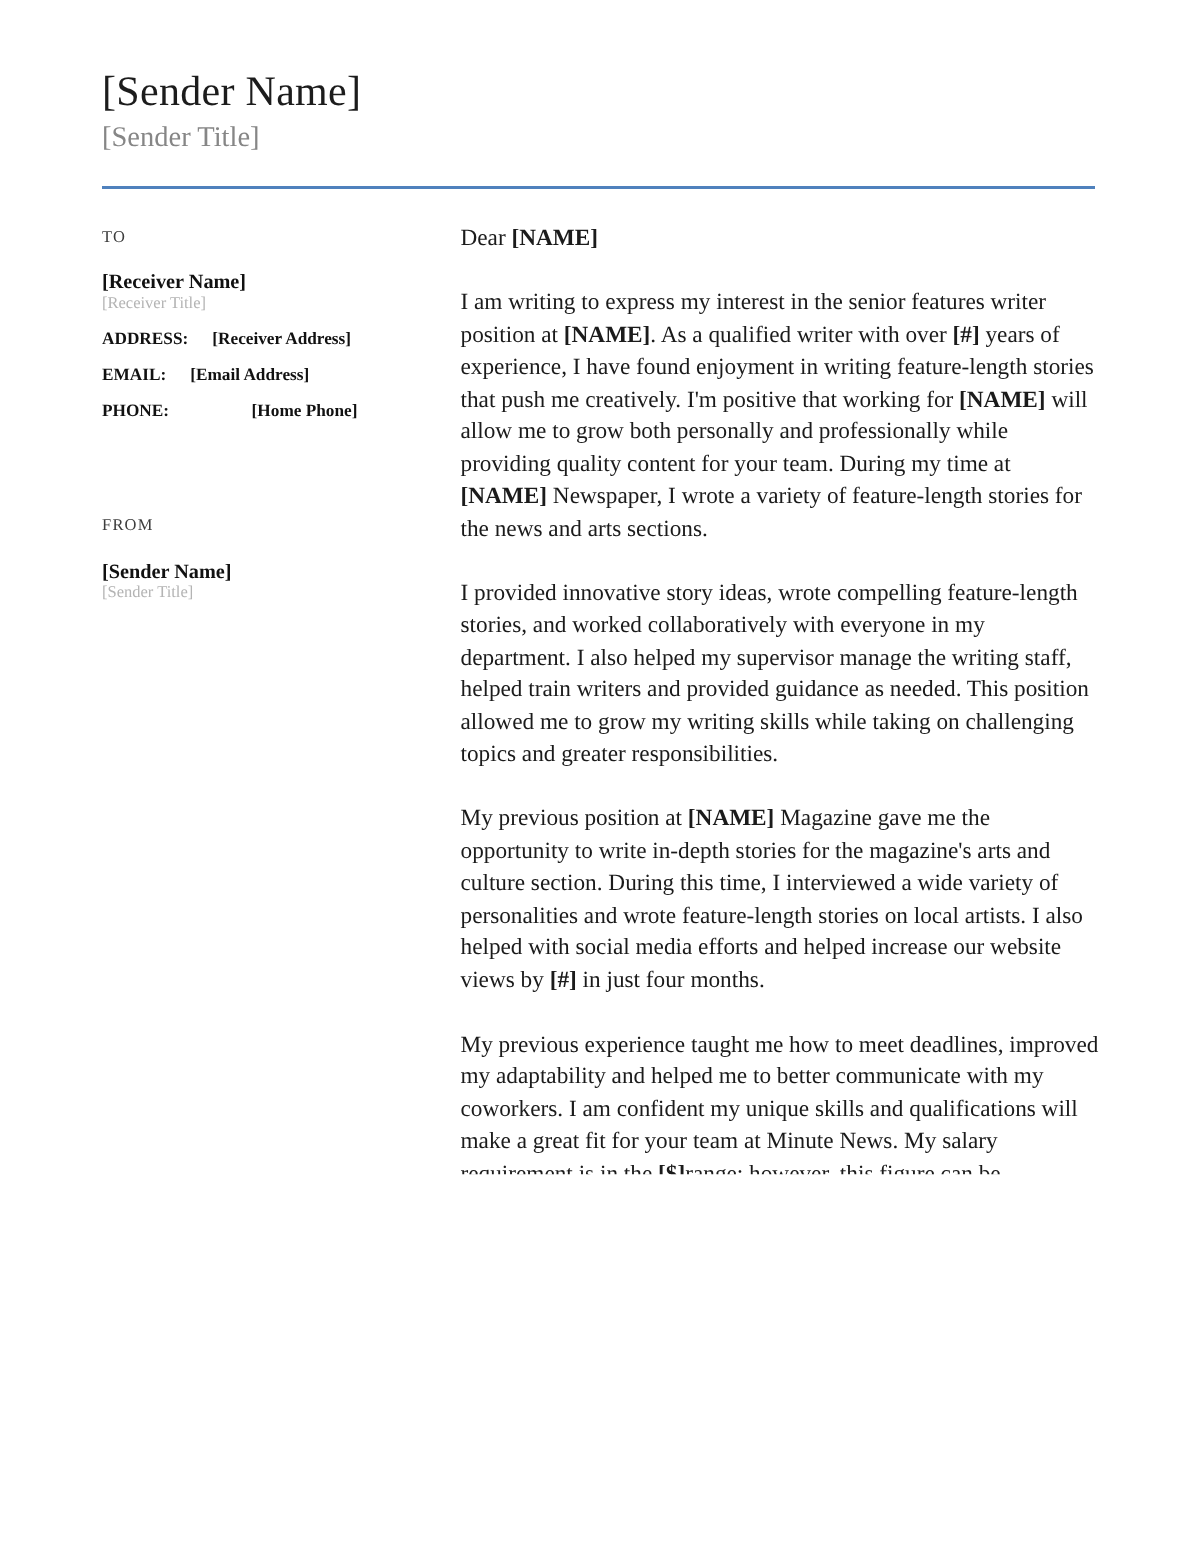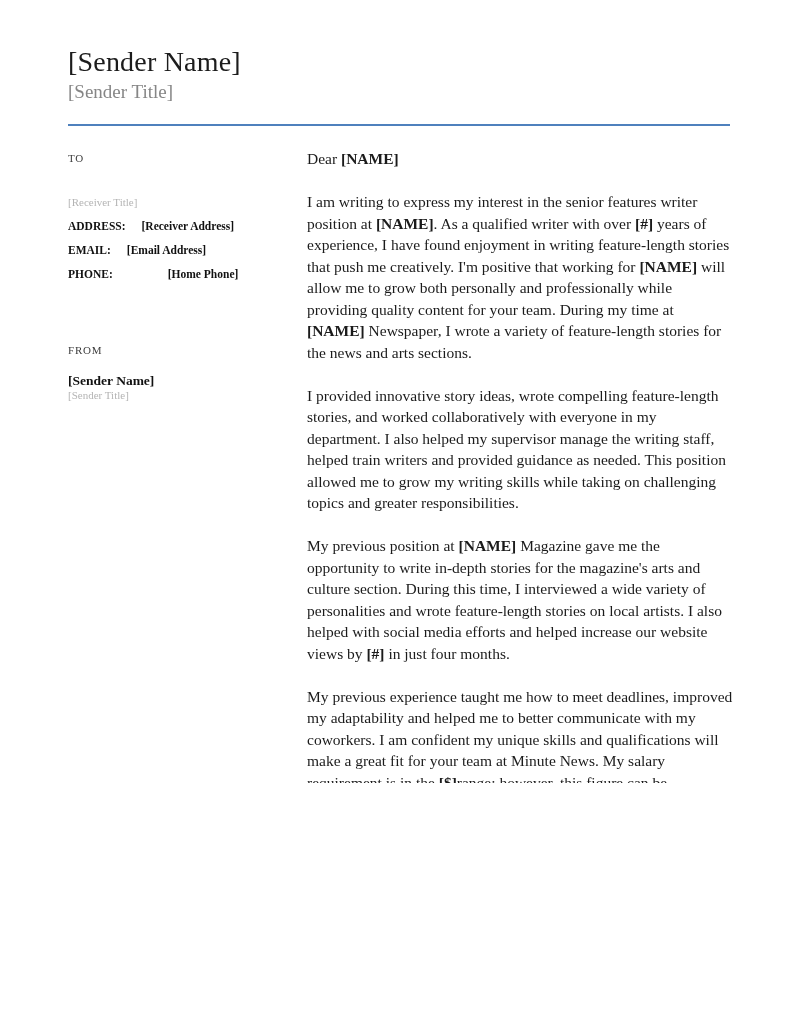--- a/index.html
+++ b/index.html
@@ -31,20 +31,21 @@
 </head>
 <body>
 
 <div class="page">
 
   <div class="sender-name-big">[Sender Name]</div>
   <div class="sender-title-big">[Sender Title]</div>
   <div class="divider"></div>
 
   <div class="side section-label" style="top:152px;">TO</div>
+  <div class="side person-name" style="top:180px;">[Receiver Name]</div>
   <div class="side person-title" style="top:196px;">[Receiver Title]</div>
 
   <div class="side contact-row" style="top:220px;">
     <span>ADDRESS:</span><span class="val">[Receiver Address]</span>
   </div>
   <div class="side contact-row" style="top:244px;">
     <span>EMAIL:</span><span class="val">[Email Address]</span>
   </div>
   <div class="side contact-row" style="top:268px;">
     <span>PHONE:</span><span class="val" style="margin-left:7px;padding-left:48px;">[Home Phone]</span>

